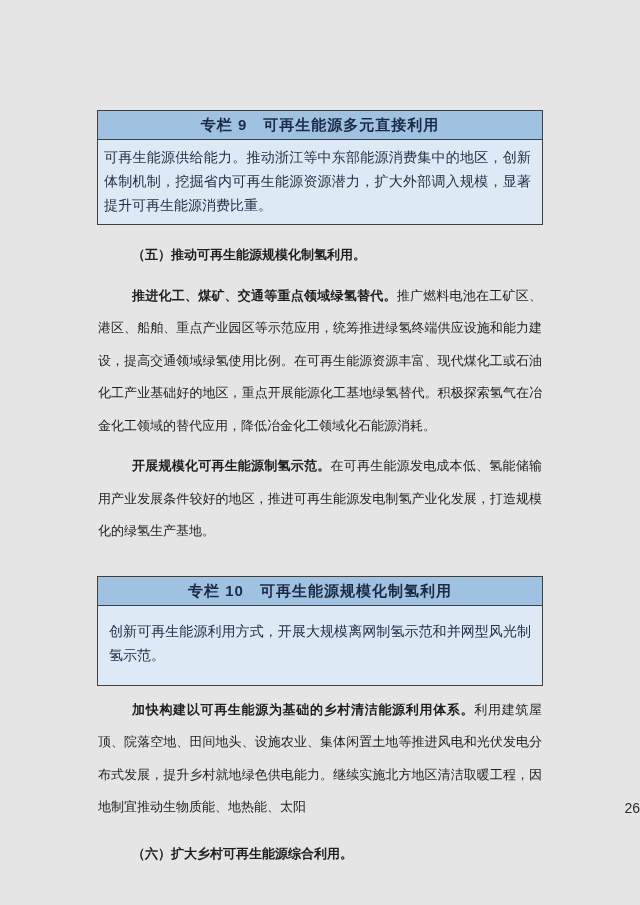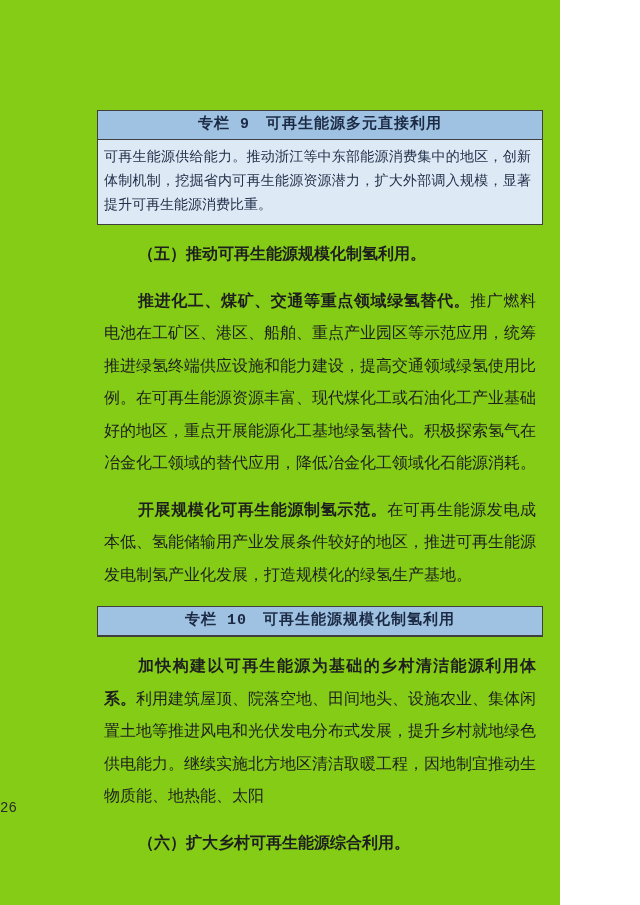--- a/index.html
+++ b/index.html
@@ -1,21 +1,21 @@
 <!DOCTYPE html>
 <html><head>
 <meta charset="utf-8">
 <style>
   html, body { margin: 0; padding: 0; }
   .page {
     position: relative;
-    width: 560px;
+    width: 640px;
     height: 905px;
-    background: #84cc16;
-    font-family: Liberation Mono, monospace;
+    background: #e5e5e5;
+    font-family: Liberation Sans, sans-serif;
     color: #212121;
     overflow: hidden;
   }
   .content {
     position: absolute;
     left: 90px;
     top: 110px;
     width: 460px;
   }
   .callout {
@@ -35,42 +35,42 @@
     letter-spacing: 1px;
   }
   .callout-body {
     padding: 5px 11px 7px 6px;
     font-size: 14px;
     line-height: 24px;
     text-align: justify;
     text-justify: inter-character;
     color: #22304a;
   }
-  .callout-2 { margin-top: 11px; }
+  .callout-2 { margin-top: 28px; }
   .callout-2 .callout-body { padding: 13px 11px 18px 11px; }
   .para {
-    margin: 14px;
-    font-size: 16px;
+    margin: 8px;
+    font-size: 13px;
     line-height: 32.5px;
     text-align: justify;
     text-justify: inter-character;
     text-indent: 34px;
     color: #1e1e1e;
   }
   .section-heading {
     font-weight: bold;
     margin-top: 14px;
   }
   .lead { font-weight: bold; }
   .page-number {
     position: absolute;
     left: 0;
     top: 800px;
     width: 640px;
-    text-align: left;
+    text-align: right;
     font-size: 14px;
     color: #2a2a2a;
   }
 </style>
 </head>
 <body>
 
 <div class="page">
   <div class="content">
 
@@ -80,20 +80,21 @@
     </div>
 
     <p class="para section-heading">（五）推动可再生能源规模化制氢利用。</p>
 
     <p class="para"><span class="lead">推进化工、煤矿、交通等重点领域绿氢替代。</span><span>推广燃料电池在工矿区、港区、船舶、重点产业园区等示范应用，统筹推进绿氢终端供应设施和能力建设，提高交通领域绿氢使用比例。在可再生能源资源丰富、现代煤化工或石油化工产业基础好的地区，重点开展能源化工基地绿氢替代。积极探索氢气在冶金化工领域的替代应用，降低冶金化工领域化石能源消耗。</span></p>
 
     <p class="para"><span class="lead">开展规模化可再生能源制氢示范。</span><span>在可再生能源发电成本低、氢能储输用产业发展条件较好的地区，推进可再生能源发电制氢产业化发展，打造规模化的绿氢生产基地。</span></p>
 
     <div class="callout callout-2">
       <div class="callout-header">专栏 10　可再生能源规模化制氢利用</div>
+      <div class="callout-body">创新可再生能源利用方式，开展大规模离网制氢示范和并网型风光制氢示范。</div>
     </div>
 
     <p class="para"><span class="lead">加快构建以可再生能源为基础的乡村清洁能源利用体系。</span><span>利用建筑屋顶、院落空地、田间地头、设施农业、集体闲置土地等推进风电和光伏发电分布式发展，提升乡村就地绿色供电能力。继续实施北方地区清洁取暖工程，因地制宜推动生物质能、地热能、太阳</span></p>
 
     <p class="para section-heading">（六）扩大乡村可再生能源综合利用。</p>
 
   </div>
 
   <div class="page-number">26</div>
 </div>

